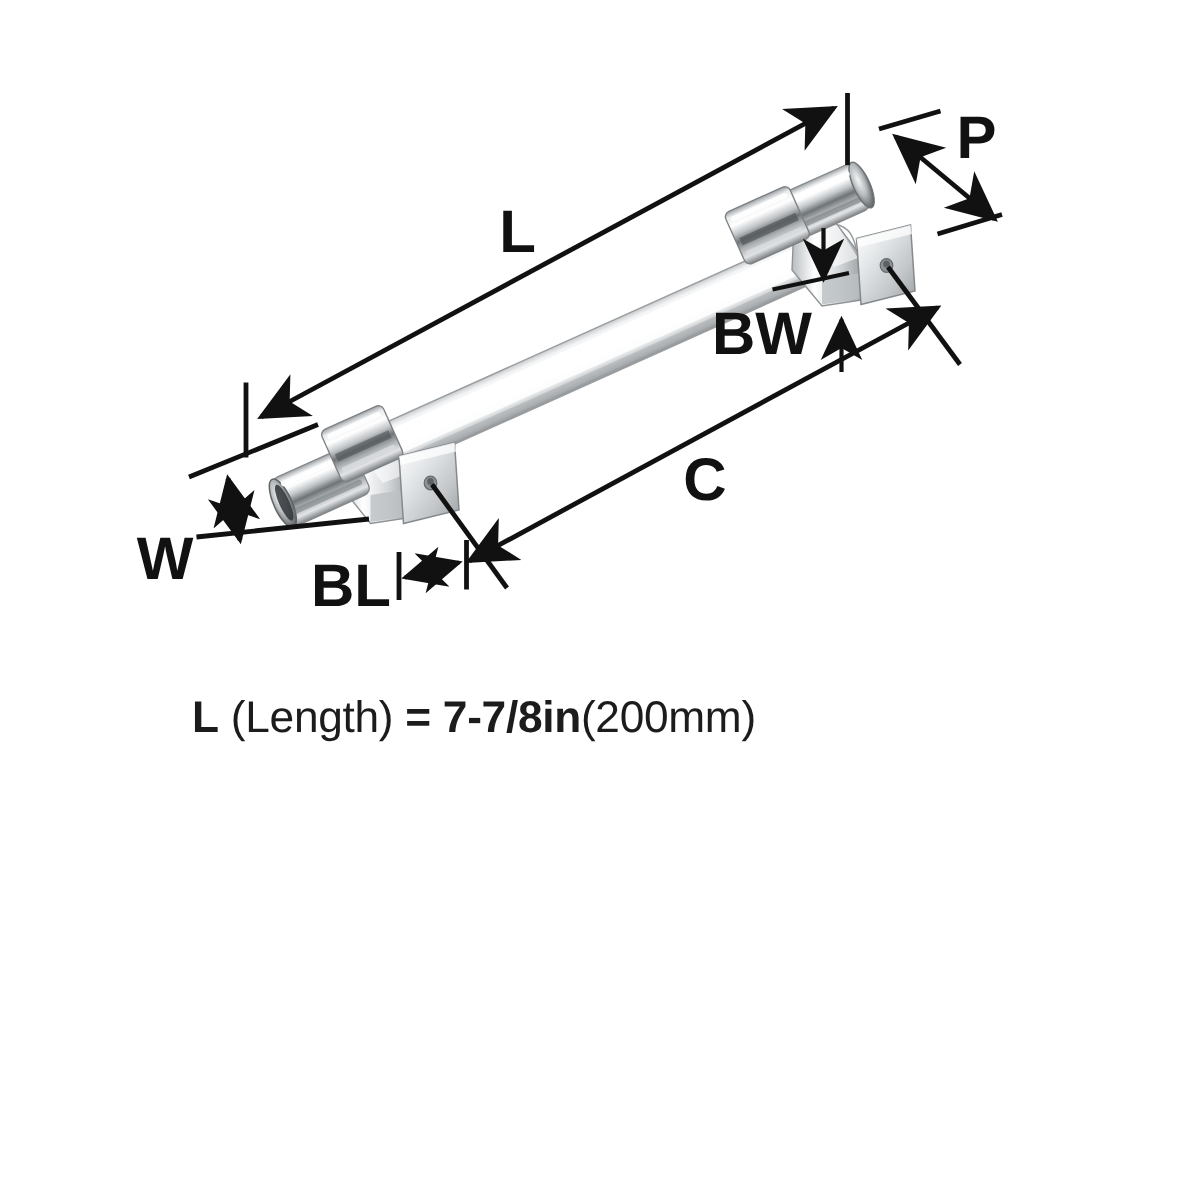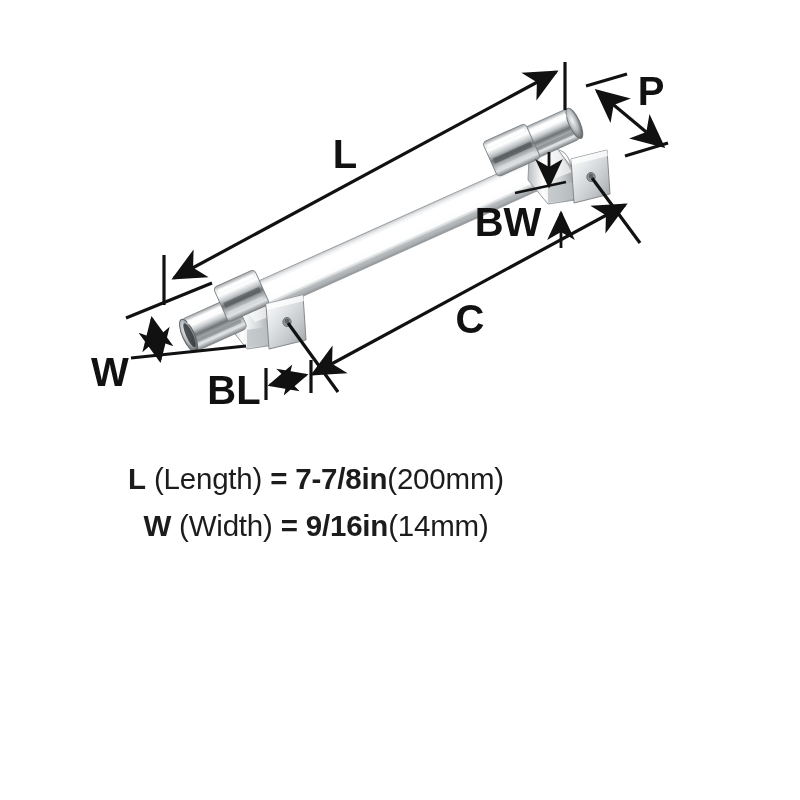--- a/index.html
+++ b/index.html
@@ -262,25 +262,19 @@
 
   <div id="spec-list">
 
     <div class="spec-row">
       <span class="spec-code">L</span>
       <span class="spec-name">(Length)</span>
       <span class="spec-eq">=</span>
       <span class="spec-imp">7-7/8in</span><span class="spec-met">(200mm)</span>
     </div>
 
-    <div class="spec-row">
-      <span class="spec-code">W</span>
-      <span class="spec-name">(Width)</span>
-      <span class="spec-eq">=</span>
-      <span class="spec-imp">9/16in</span><span class="spec-met">(14mm)</span>
-    </div>
 
 
 
 
 
   </div>
 </div>
 
 </body></html>

